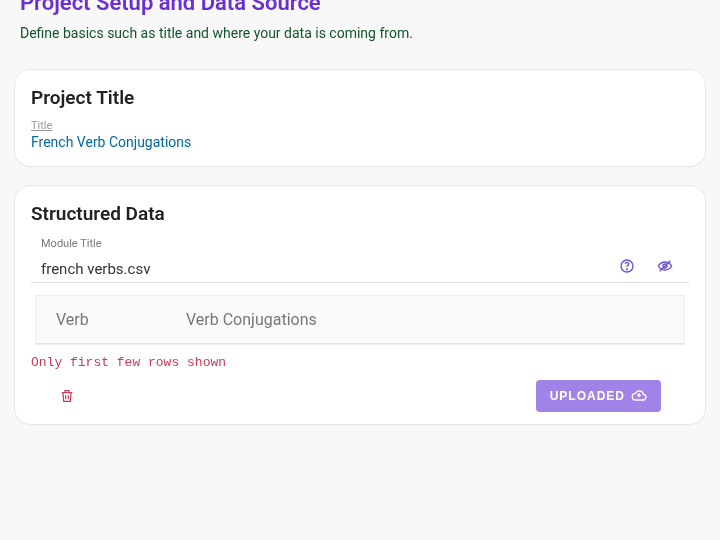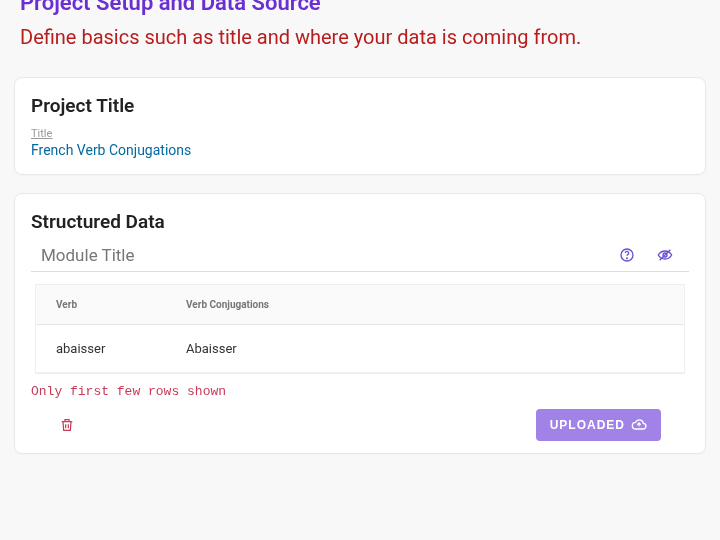--- a/index.html
+++ b/index.html
@@ -15,28 +15,28 @@
     padding: 0 20px 10px 20px;
   }
   .page-title {
     color: #6a2fd1;
     font-size: 22px;
     font-weight: 600;
     margin-bottom: 6px;
     margin-top: -10px;
   }
   .page-subtitle {
-    font-size: 20px;
-    color: #b91c1c;
+    font-size: 14px;
+    color: #14532d;
     margin-top: 10px;
   }
   .card {
     background: #fff;
     border: 1px solid #e8e8e8;
-    border-radius: 8px;
+    border-radius: 16px;
     margin: 18px 14px;
     padding: 16px;
     box-shadow: 0 1px 1px rgba(0,0,0,0.02);
   }
   .card h2 {
     font-size: 19px;
     font-weight: 600;
     color: #222;
     margin-bottom: 8px;
   }
@@ -59,23 +59,23 @@
     align-items: flex-end;
     justify-content: space-between;
     padding: 4px 10px 4px 10px;
     border-bottom: 1px solid #ddd;
     margin-bottom: 12px;
   }
   .module-left {
     flex: 1;
   }
   .module-label {
-    font-size: 17px;
+    font-size: 11px;
     color: #777;
-    margin-bottom: 2px;
+    margin-bottom: 10px;
   }
   .module-value {
     font-size: 15px;
     color: #333;
   }
   .module-icons {
     display: flex;
     gap: 22px;
     padding-bottom: 4px;
     padding-right: 6px;
@@ -90,22 +90,22 @@
     background: #fafafa;
     border: 1px solid #eee;
     margin: 0 4px;
   }
   table {
     width: 100%;
     border-collapse: collapse;
   }
   thead th {
     text-align: left;
-    font-size: 10px;
-    font-weight: 700;
+    font-size: 16px;
+    font-weight: 400;
     color: #777;
     padding: 14px 20px;
     border-bottom: 1px solid #e5e5e5;
     background: #fafafa;
   }
   tbody td {
     font-size: 13px;
     color: #333;
     padding: 16px 20px;
     background: #fff;
@@ -157,20 +157,21 @@
   <div class="field-label">Title</div>
   <div class="field-value">French Verb Conjugations</div>
 </div>
 
 <div class="card structured">
   <h2>Structured Data</h2>
 
   <div class="module-row">
     <div class="module-left">
       <div class="module-label">Module Title</div>
+      <div class="module-value">french verbs.csv</div>
     </div>
     <div class="module-icons">
       <span class="icon">
         <svg viewBox="0 0 24 24" fill="none" stroke="#6a4fd1" stroke-width="2">
             <circle cx="12" cy="12" r="9"></circle>
             <path d="M9.5 9a2.5 2.5 0 1 1 3.5 2.3c-.8.4-1 1-1 1.7"></path>
             <circle cx="12" cy="17" r="0.6" fill="#6a4fd1"></circle>
           </svg>
       </span>
       <span class="icon">
@@ -185,24 +186,20 @@
 
   <div class="table-wrap">
     <table>
       <thead>
         <tr>
           <th class="col-verb">Verb</th>
           <th>Verb Conjugations</th>
         </tr>
       </thead>
       <tbody>
-        <tr>
-          <td>abaisser</td>
-          <td>Abaisser</td>
-        </tr>
       </tbody>
     </table>
   </div>
 
   <div class="note">Only first few rows shown</div>
 
   <div class="footer-row">
     <span class="icon trash-icon">
       <svg viewBox="0 0 24 24" fill="none" stroke="#c83a55" stroke-width="1.8">
           <path d="M4 7h16"></path>

